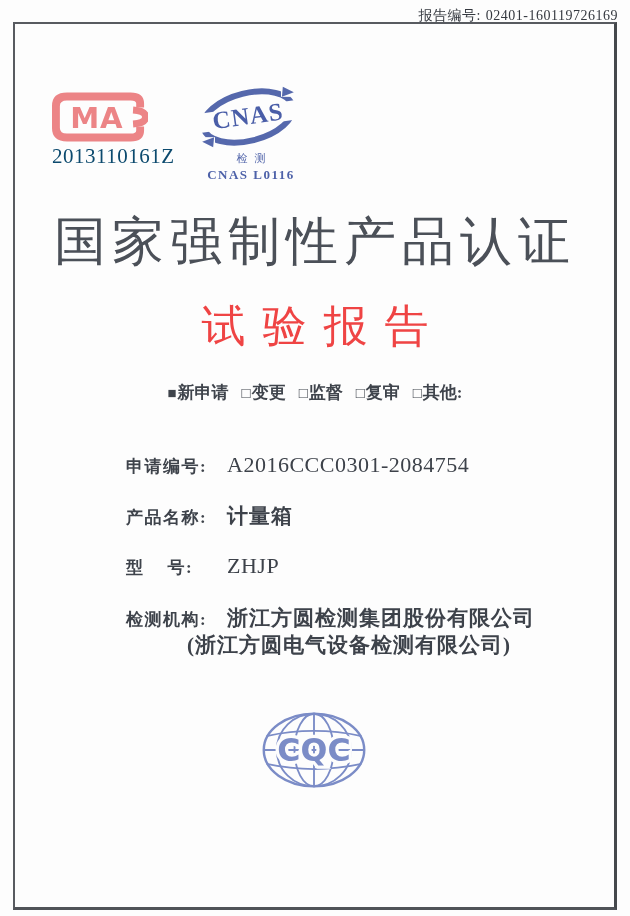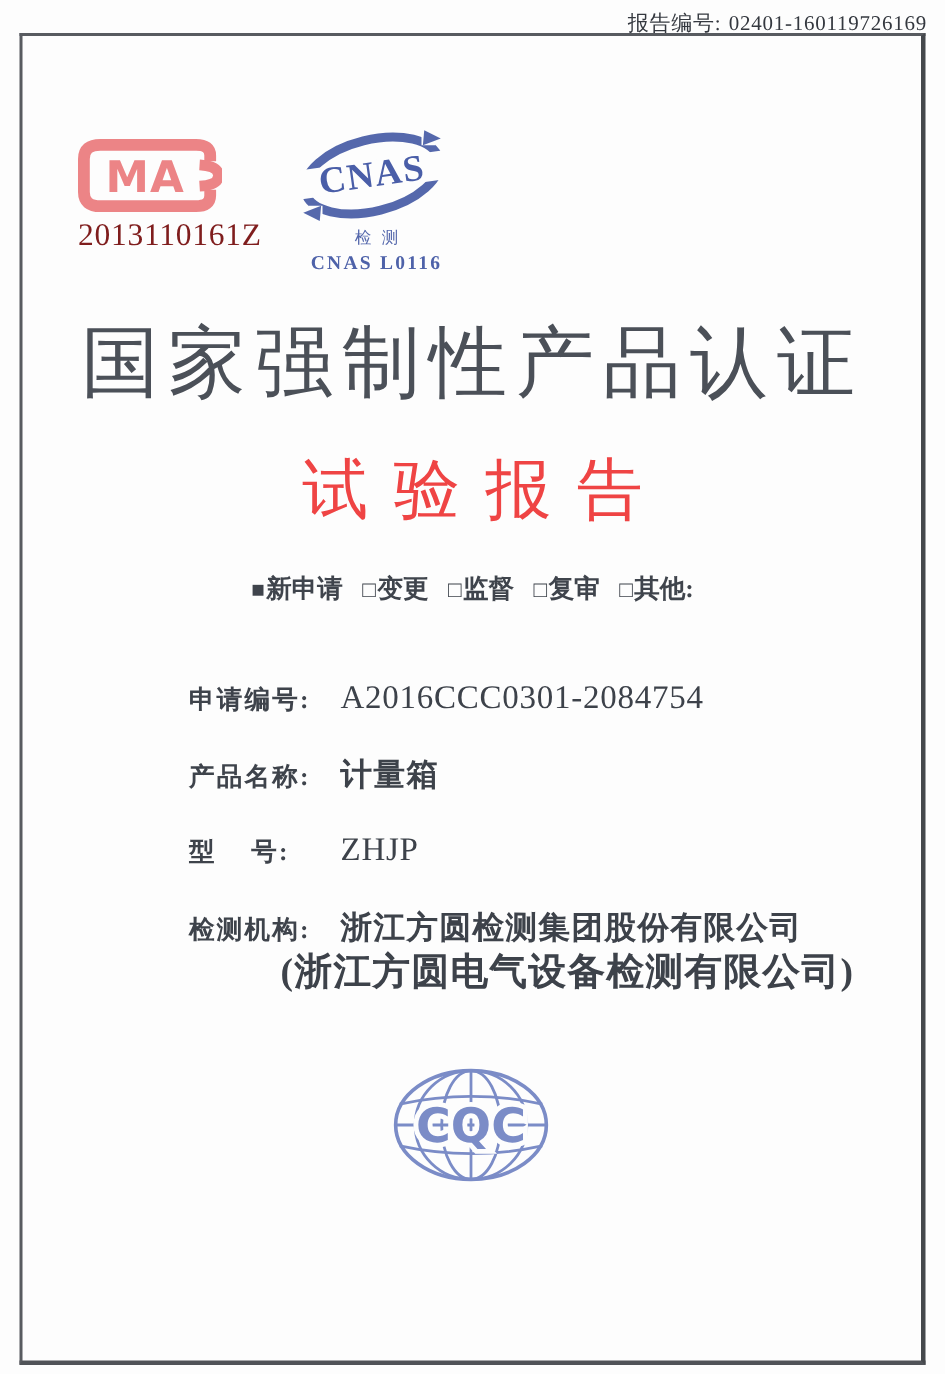--- a/index.html
+++ b/index.html
@@ -39,21 +39,21 @@
     position: absolute;
     left: 52px;
     top: 92px;
     width: 120px;
     text-align: right;
   }
   .cma-code {
     margin-top: 2px;
     font-size: 21px;
     letter-spacing: 0.5px;
-    color: #7f1d1d;
+    color: #0c4a6e;
     white-space: nowrap;
   }
   .cnas-block {
     position: absolute;
     left: 196px;
     top: 84px;
     width: 110px;
     text-align: center;
   }
   .cnas-subtitle {
@@ -130,21 +130,21 @@
     font-size: 22px;
     letter-spacing: 0.5px;
     color: #3d424a;
     white-space: pre;
   }
   .fvalue.cjk { font-size: 21px; font-weight: 600; letter-spacing: 1px; }
   .field-line2 {
     position: absolute;
     left: 187px;
     top: 631px;
-    font-size: 25px;
+    font-size: 21px;
     font-weight: 600;
     letter-spacing: 1px;
     color: #3d424a;
     white-space: pre;
   }
   .cqc-block {
     position: absolute;
     left: 260px;
     top: 710px;
     width: 108px;

